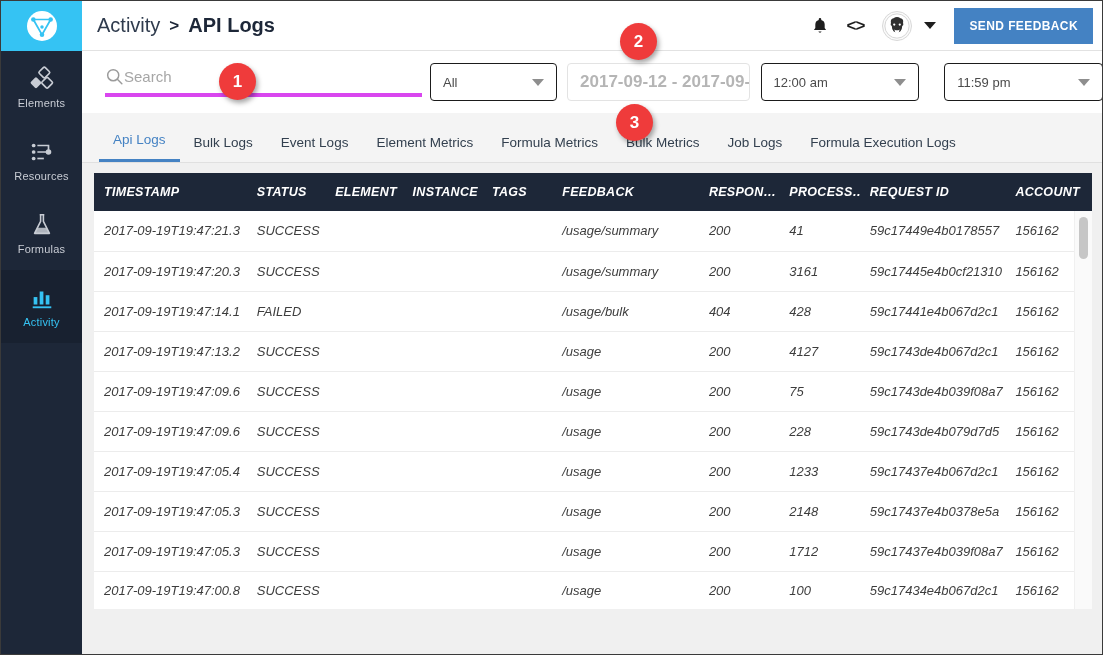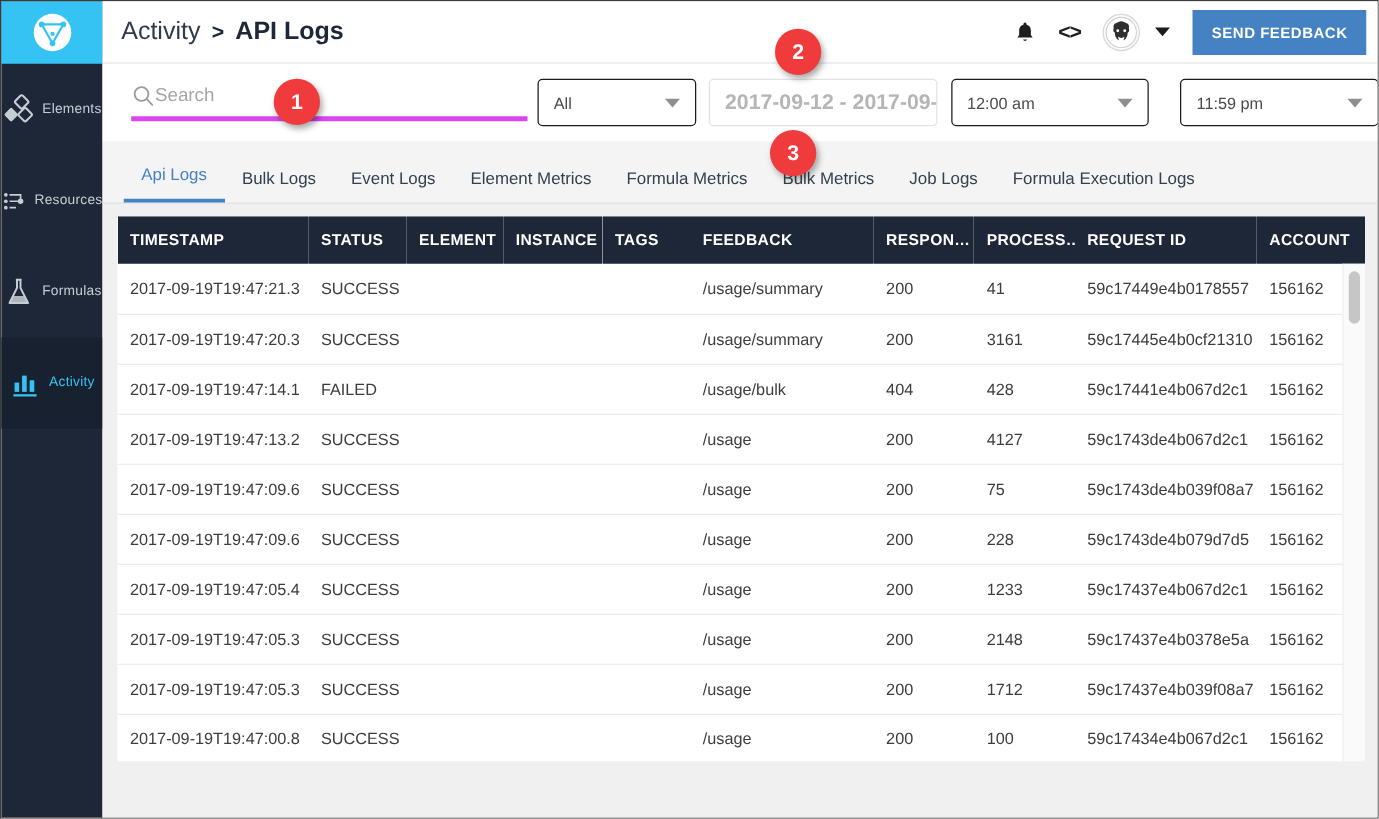--- a/index.html
+++ b/index.html
@@ -29,21 +29,21 @@
     background: #35c3f3;
     display: flex; align-items: center; justify-content: center;
   }
   .logo-circle {
     width: 30px; height: 30px; border-radius: 50%;
     background: #ffffff;
     display: flex; align-items: center; justify-content: center;
   }
   .nav-item {
     width: 81px; height: 73px;
-    display: flex; flex-direction: row;
+    display: flex; flex-direction: column;
     align-items: center; justify-content: center;
     gap: 6px;
     color: #c8ccd4;
     cursor: pointer;
   }
   .nav-item.active { background: #182130; color: #35c3f3; }
   .nav-item .nav-label {
     font-size: 11px;
     letter-spacing: .2px;
     line-height: 1;
@@ -169,20 +169,21 @@
     color: #4482c3;
     border-bottom: 3px solid #4482c3;
   }
 
   
   .table-area {
     position: absolute; left: 93px; top: 172px;
     width: 998px; height: 436px;
     background: #ffffff;
     overflow: hidden;
+    font-style: italic;
   }
   table.logs { width: 998px; border-collapse: collapse; table-layout: fixed; }
   table.logs thead th {
     background: #1d2738;
     color: #ffffff;
     font-size: 12.5px;
     font-weight: bold;
     letter-spacing: .3px;
     text-align: left;
     height: 38px;

